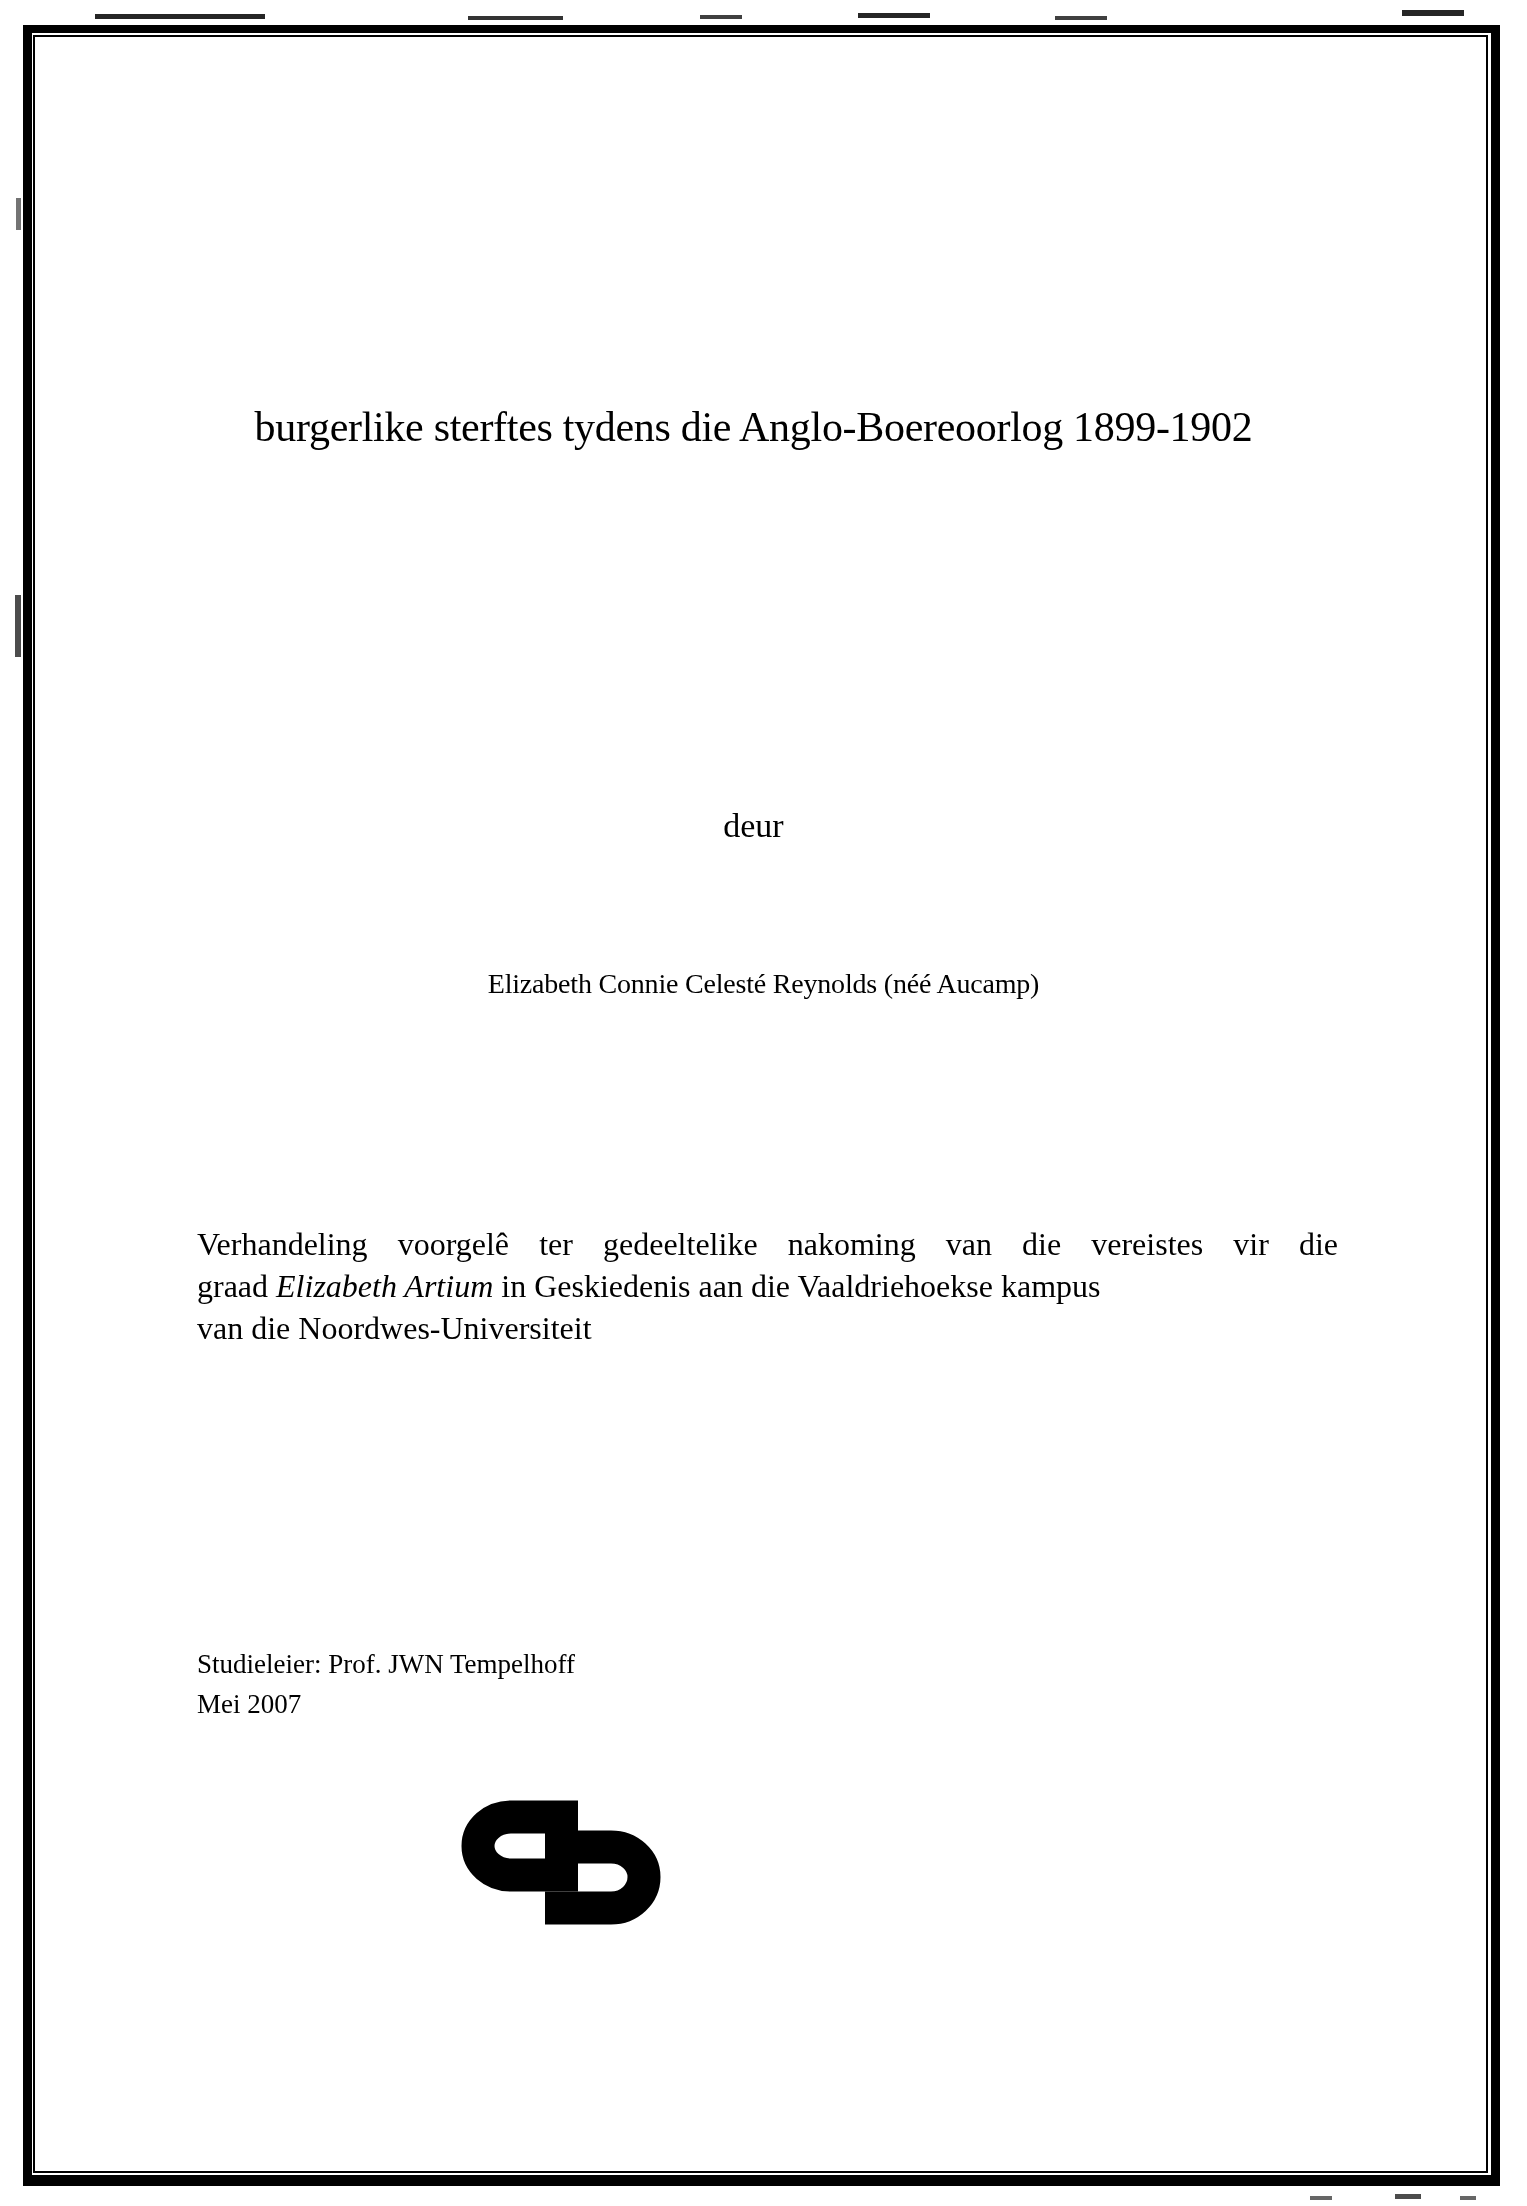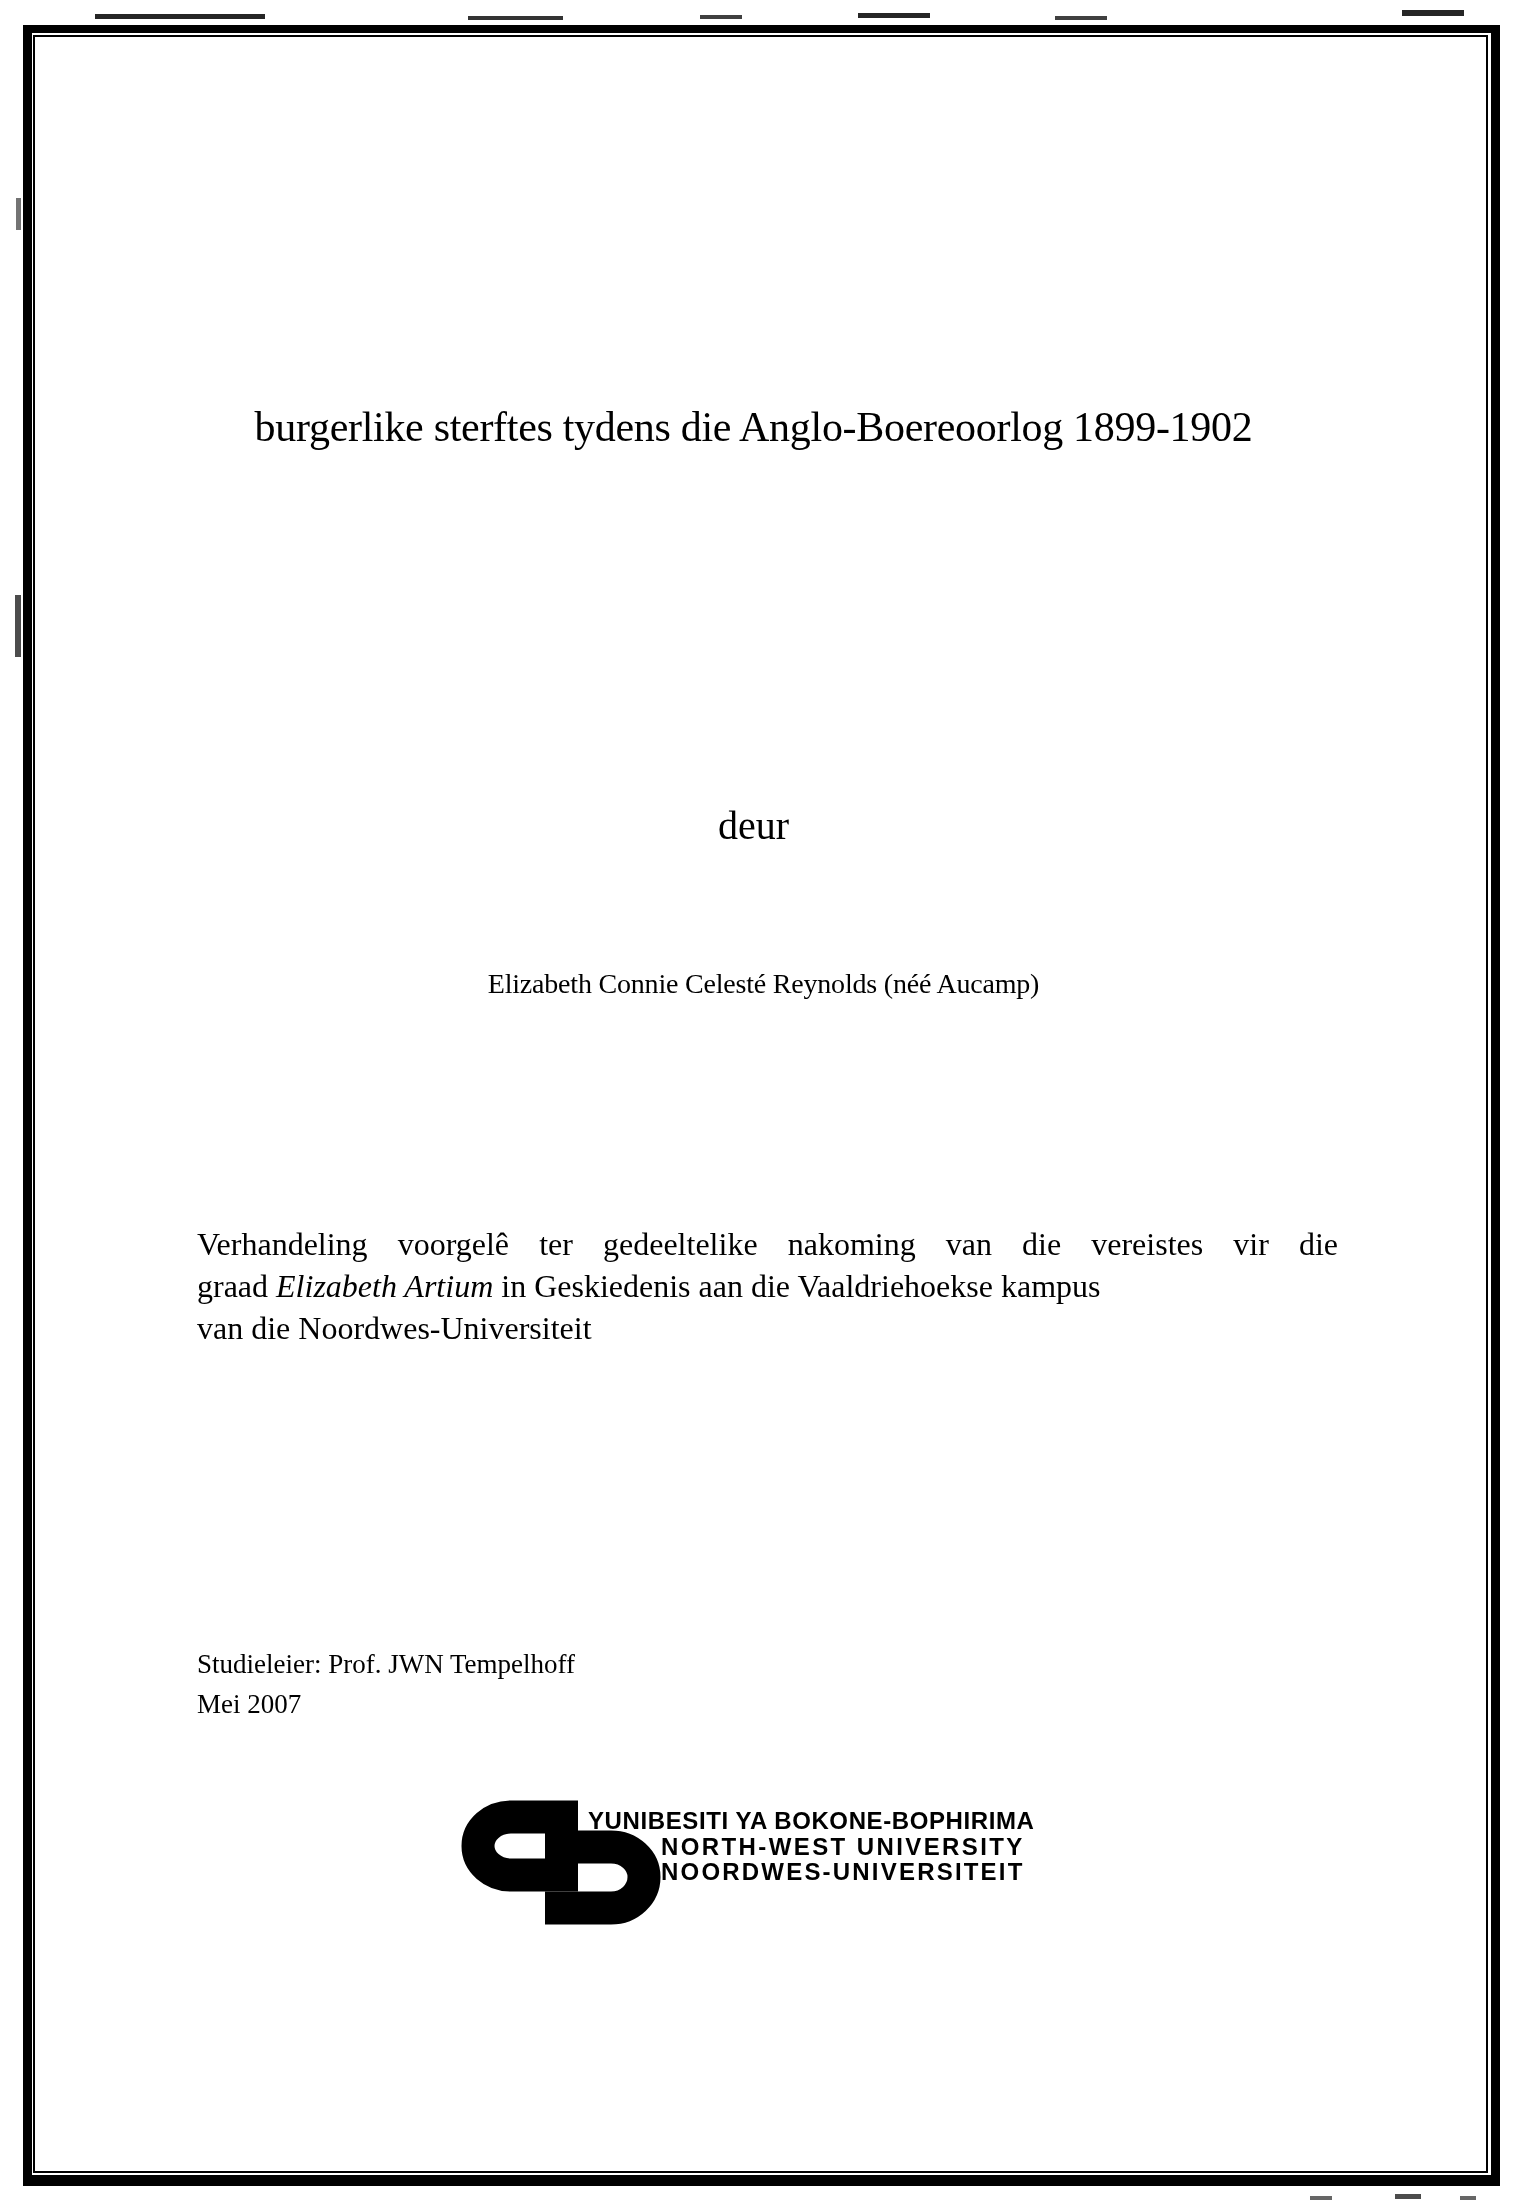--- a/index.html
+++ b/index.html
@@ -40,21 +40,21 @@
 
   .title{
     position:absolute;left:130px;right:150px;top:389px;
     text-align:center;font-size:42px;line-height:76px;
     letter-spacing:-0.3px;
   }
   .title .line{white-space:nowrap;}
 
   .byline{
     position:absolute;left:130px;right:150px;top:806px;
-    text-align:center;font-size:40px;line-height:40px;
+    text-align:center;font-size:34px;line-height:40px;
   }
 
   .author{
     position:absolute;left:130px;right:130px;top:961px;
     text-align:center;font-size:28px;line-height:46px;letter-spacing:-0.2px;
   }
 
   .statement{
     position:absolute;left:197px;width:1141px;top:1223px;
     font-size:32px;line-height:42px;
@@ -118,20 +118,15 @@
     <div>Mei 2007</div>
   </div>
 
   <div class="logo">
     <svg class="logo-mark" viewBox="0 0 204 130" xmlns="http://www.w3.org/2000/svg" aria-hidden="true">
 
       <path d="M 117 17 H 50 A 33 29 0 0 0 17 46 A 33 29 0 0 0 50 75 H 117" fill="none" stroke="#000" stroke-width="33" stroke-linejoin="round"></path>
 
       <path d="M 84 47 H 150 A 33 30 0 0 1 183 77 A 33 31 0 0 1 150 108 H 84" fill="none" stroke="#000" stroke-width="33" stroke-linejoin="round"></path>
     </svg>
-    <div class="logo-text">
-      <div class="lt1">YUNIBESITI YA BOKONE-BOPHIRIMA</div>
-      <div class="lt2">NORTH-WEST UNIVERSITY</div>
-      <div class="lt3">NOORDWES-UNIVERSITEIT</div>
-    </div>
   </div>
 
 </div>
 
 </body></html>

